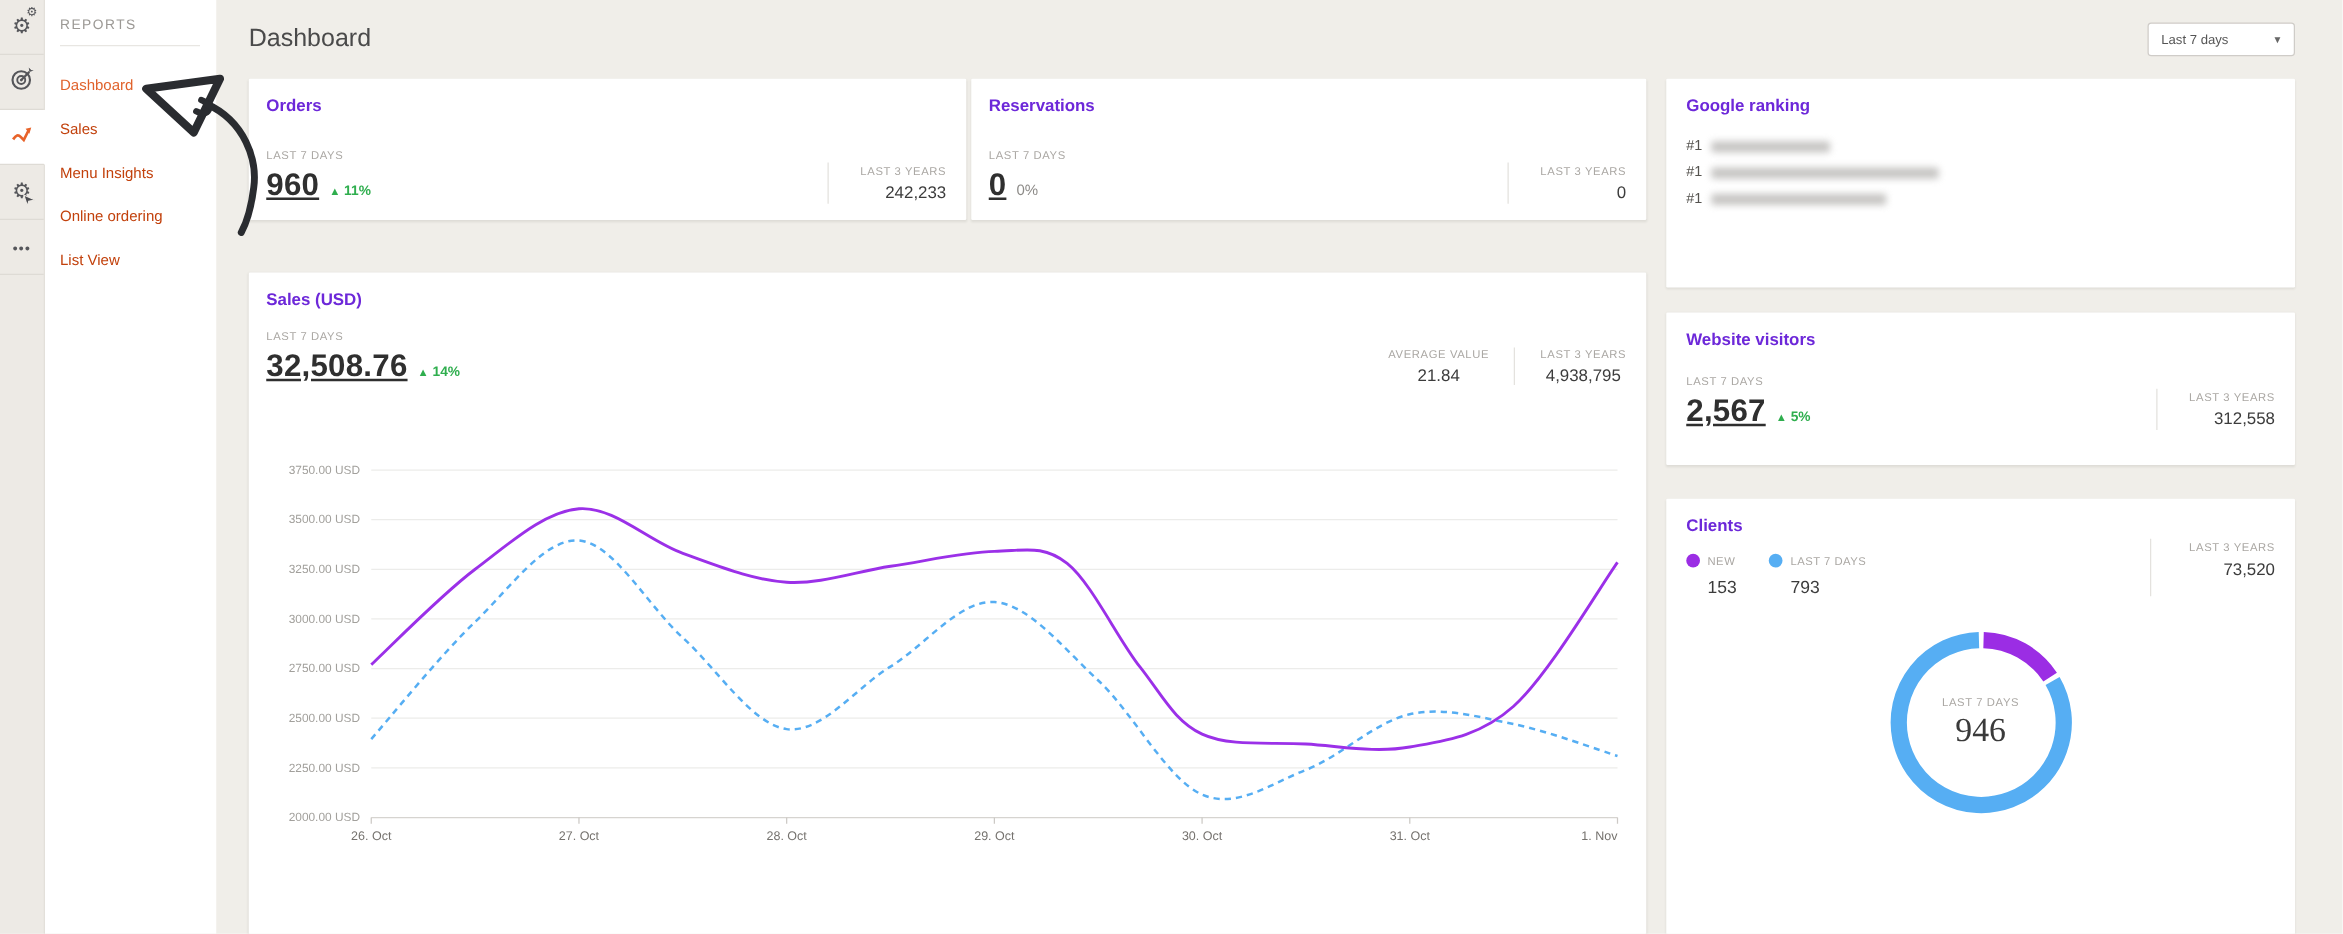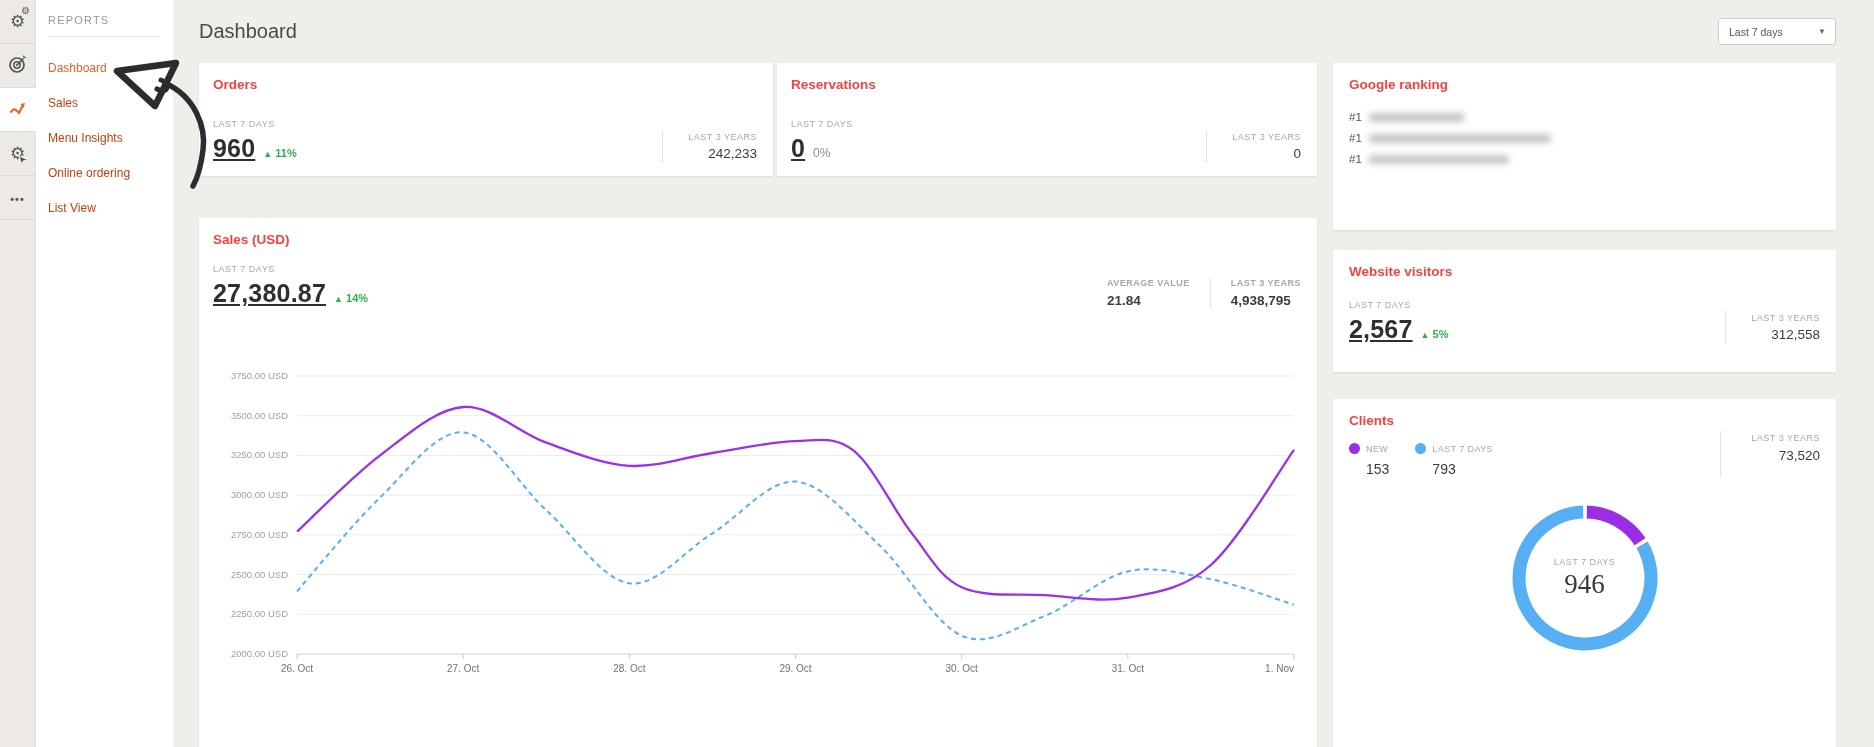--- a/index.html
+++ b/index.html
@@ -29,21 +29,21 @@
   .main-header { height:63px; display:flex; align-items:center; justify-content:space-between; }
   .page-title { font-size:20px; color:#4a4a4a; }
   .range-select { width:118px; height:27px; background:#fff; border:1px solid #cfccc8; border-radius:3px; display:flex; align-items:center; justify-content:space-between; padding:0 9px 0 10px; font-size:10.5px; color:#555; cursor:pointer; }
   .range-caret { font-size:8px; color:#666; }
 
   .content { display:flex; gap:16px; }
   .col-main { width:1118px; flex-shrink:0; display:flex; flex-direction:column; }
   .col-right { flex:1; display:flex; flex-direction:column; }
 
   .card { background:#fff; box-shadow:0 1px 2px rgba(60,55,45,0.10); border-radius:1px; }
-  .card-title { font-size:13.5px; font-weight:bold; color:#ef4444; }
+  .card-title { font-size:13.5px; font-weight:bold; color:#6d28d9; }
 
   .row-top { display:flex; gap:4px; }
   .stat-card { height:113px; padding:14px 16px 13px 14px; display:flex; flex-direction:column; }
   .stat-card.orders { width:574px; }
   .stat-card.reservations { flex:1; }
   .stat-bottom { margin-top:auto; display:flex; align-items:flex-end; }
   .stat-left { flex:1; }
   .mini-label { font-size:9px; color:#aaa7a3; letter-spacing:.5px; margin-bottom:5px; }
   .big-row { display:flex; align-items:baseline; gap:8px; }
   .big-number { font-size:25px; font-weight:bold; color:#2f2f2f; letter-spacing:.2px;text-decoration:underline; }
@@ -51,21 +51,21 @@
   .change .tri { font-size:9px; }
   .change.flat { color:#8d8b88; font-weight:normal; font-size:12px; }
   .side-block { border-left:1px solid #e4e2de; padding:2px 0 2px 17px; min-width:95px; text-align:right; }
   .side-block .mini-label { margin-bottom:4px; }
   .side-value { font-size:13.5px; color:#3c3c3c; }
 
   
   .sales-card { margin-top:42px; height:659px; padding:14px 16px 12px 14px; }
   .sales-stats { margin-top:17px; display:flex; width:100%; align-items:flex-end; }
   .sales-right { margin-left:auto; display:flex; }
-  .sales-right .blk { text-align:left; padding:0 0 0 20px;font-weight:bold; }
+  .sales-right .blk { text-align:center; padding:0 0 0 20px; }
   .sales-right .blk + .blk { border-left:1px solid #e4e2de; margin-left:20px; }
   .chart-wrap { margin-top:54px; }
   .chart-svg text { font-family:"Liberation Sans", sans-serif; }
 
   
   .google-card { height:167px; padding:14px 16px 12px 16px; }
   .rank-list { margin-top:17px; }
   .rank-row { display:flex; align-items:center; height:16px; margin-bottom:5px; }
   .rank-num { font-size:11.5px; color:#55534f; margin-right:7px; }
   .rank-blur { height:9px; background:#a9a7a4; border-radius:2px; filter:blur(3px); opacity:.65; }
@@ -179,21 +179,21 @@
             </div>
           </div>
         </div>
 
         <div class="card sales-card">
           <div class="card-title">Sales (USD)</div>
           <div class="sales-stats">
             <div>
               <div class="mini-label">LAST 7 DAYS</div>
               <div class="big-row">
-                <span class="big-number">27,380.87</span>
+                <span class="big-number">32,508.76</span>
                 <span class="change"><span class="tri">▲</span> <span>14%</span></span>
               </div>
             </div>
             <div class="sales-right">
               <div class="blk">
                 <div class="mini-label">AVERAGE VALUE</div>
                 <div class="side-value">21.84</div>
               </div>
               <div class="blk">
                 <div class="mini-label">LAST 3 YEARS</div>

